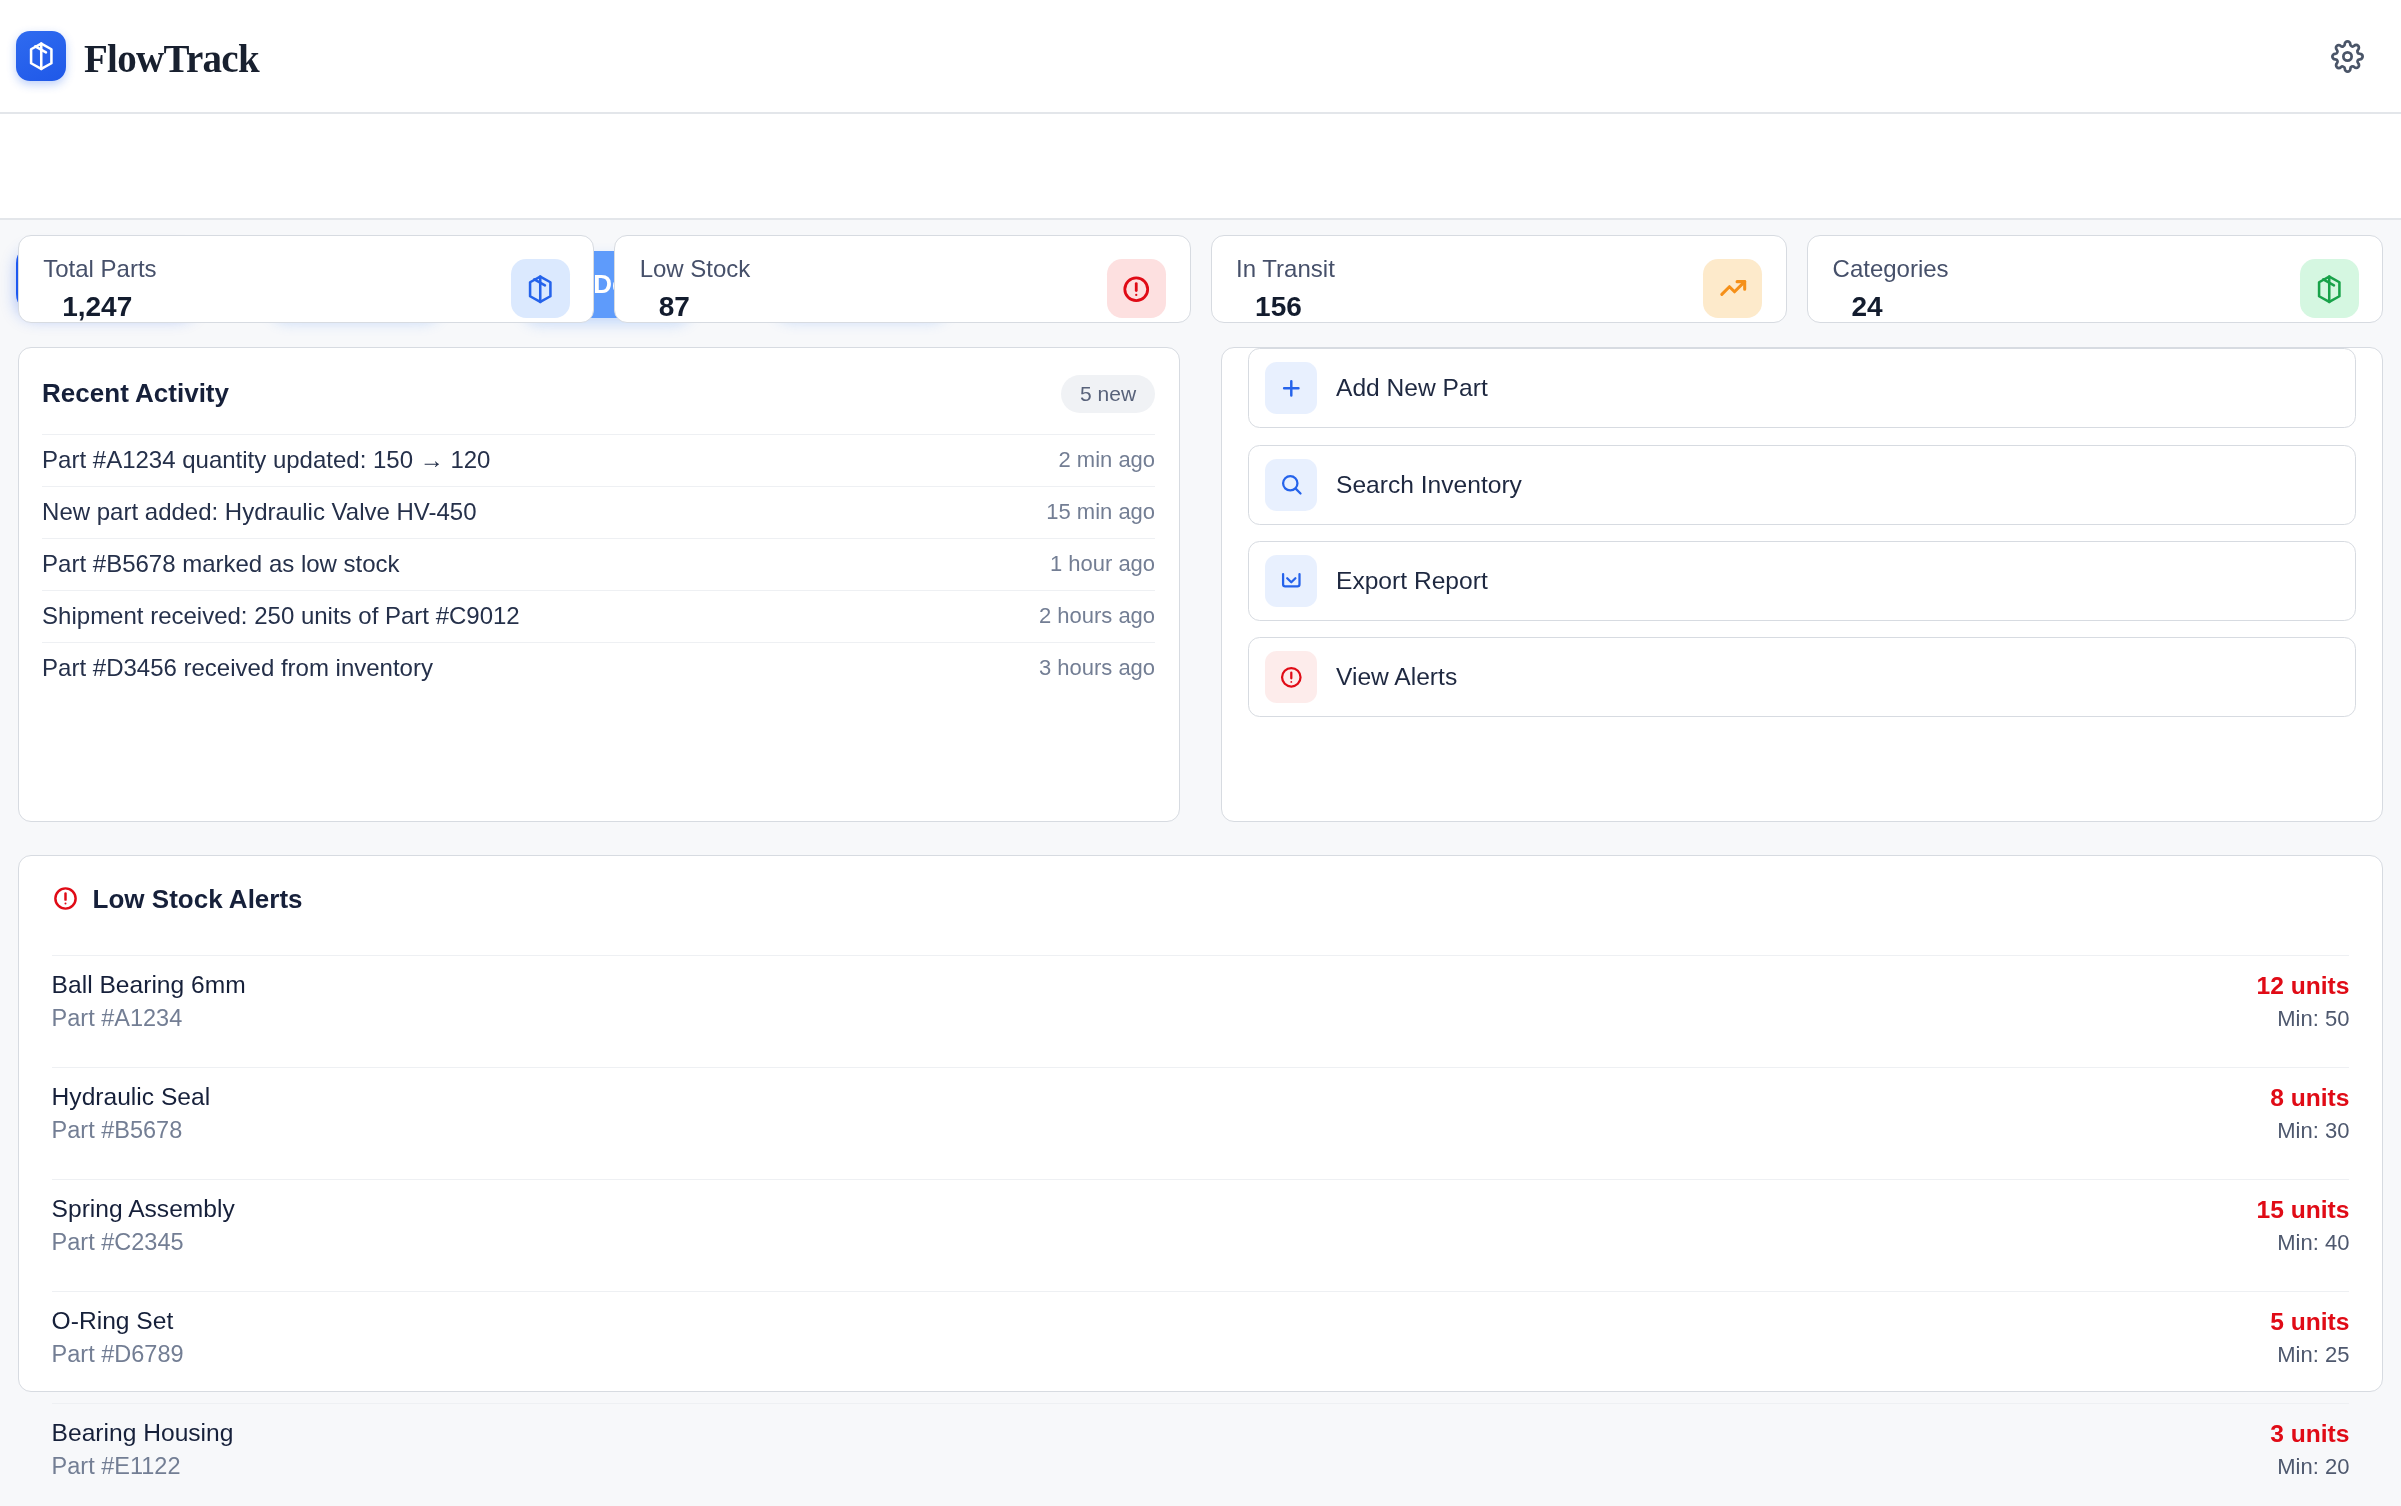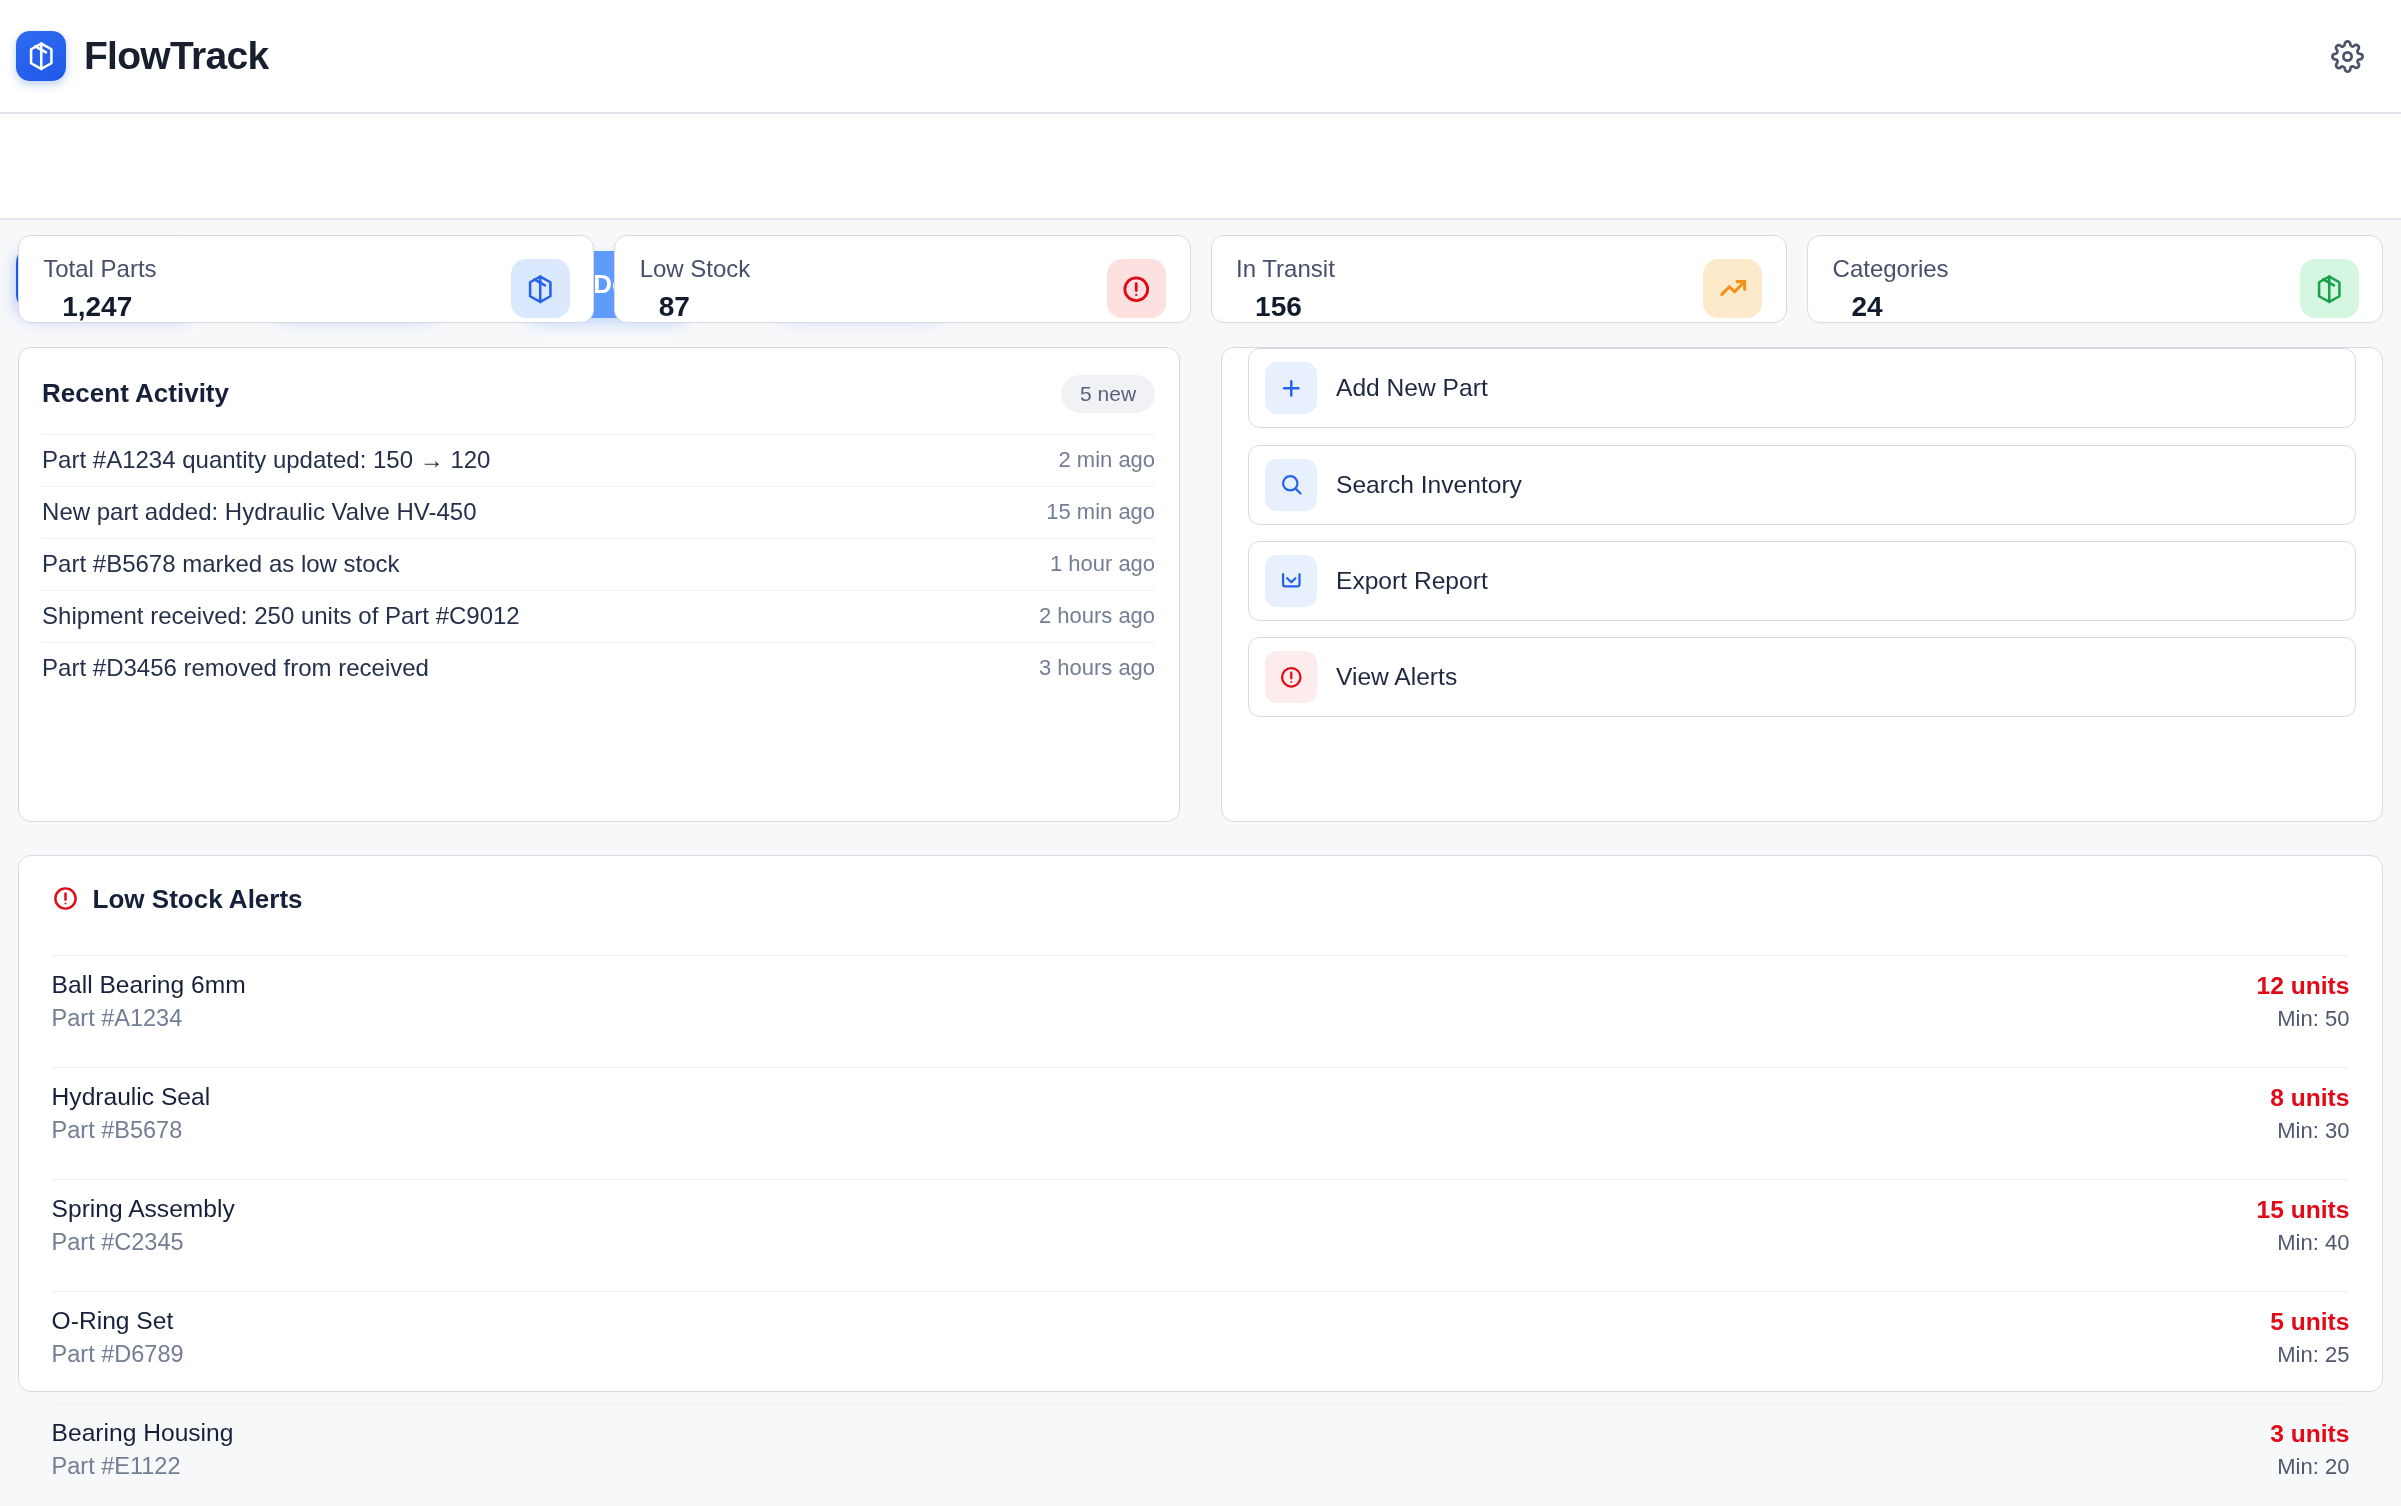--- a/index.html
+++ b/index.html
@@ -12,21 +12,21 @@
   .app { width: 2401px; height: 1507px; display: flex; flex-direction: column; background:#f7f8fa; }
 
   
   .header {
     height: 114px; flex: 0 0 114px;
     background: #ffffff;
     border-bottom: 2.3px solid #e3e6ea;
     display: flex; align-items: center;
     padding: 0 30.5px 0 16.4px;
   }
-  .brand { display: flex; align-items: center; gap: 17.6px; }
+  .brand { display: flex; align-items: flex-end; gap: 17.6px; font-family: Liberation Serif, serif; }
   .logo-tile {
     width: 50px; height: 50px; border-radius: 14px;
     background: linear-gradient(155deg, #2f6bf0 0%, #1f58e8 100%);
     display: flex; align-items: center; justify-content: center;
     box-shadow: 0 3.5px 9.4px rgba(37,99,235,.30);
   }
   .brand-name {
     font-size: 39px; font-weight: 700; color: #18202f; letter-spacing: -0.7px;
   }
   .header-spacer { flex: 1; }
@@ -264,21 +264,21 @@
         </div>
         <div class="act-row">
           <span class="act-text">Part #B5678 marked as low stock</span>
           <span class="act-time">1 hour ago</span>
         </div>
         <div class="act-row">
           <span class="act-text">Shipment received: 250 units of Part #C9012</span>
           <span class="act-time">2 hours ago</span>
         </div>
         <div class="act-row">
-          <span class="act-text">Part #D3456 removed from received</span>
+          <span class="act-text">Part #D3456 received from inventory</span>
           <span class="act-time">3 hours ago</span>
         </div>
       </div>
 
       <div class="panel qa-panel">
 
         <div class="qa-item">
           <span class="qa-ic blue">
             <svg width="24.6" height="24.6" viewBox="0 0 24 24" fill="none" stroke="#2563eb" stroke-width="2.4" stroke-linecap="round">
                 <path d="M12 5v14M5 12h14"></path>

